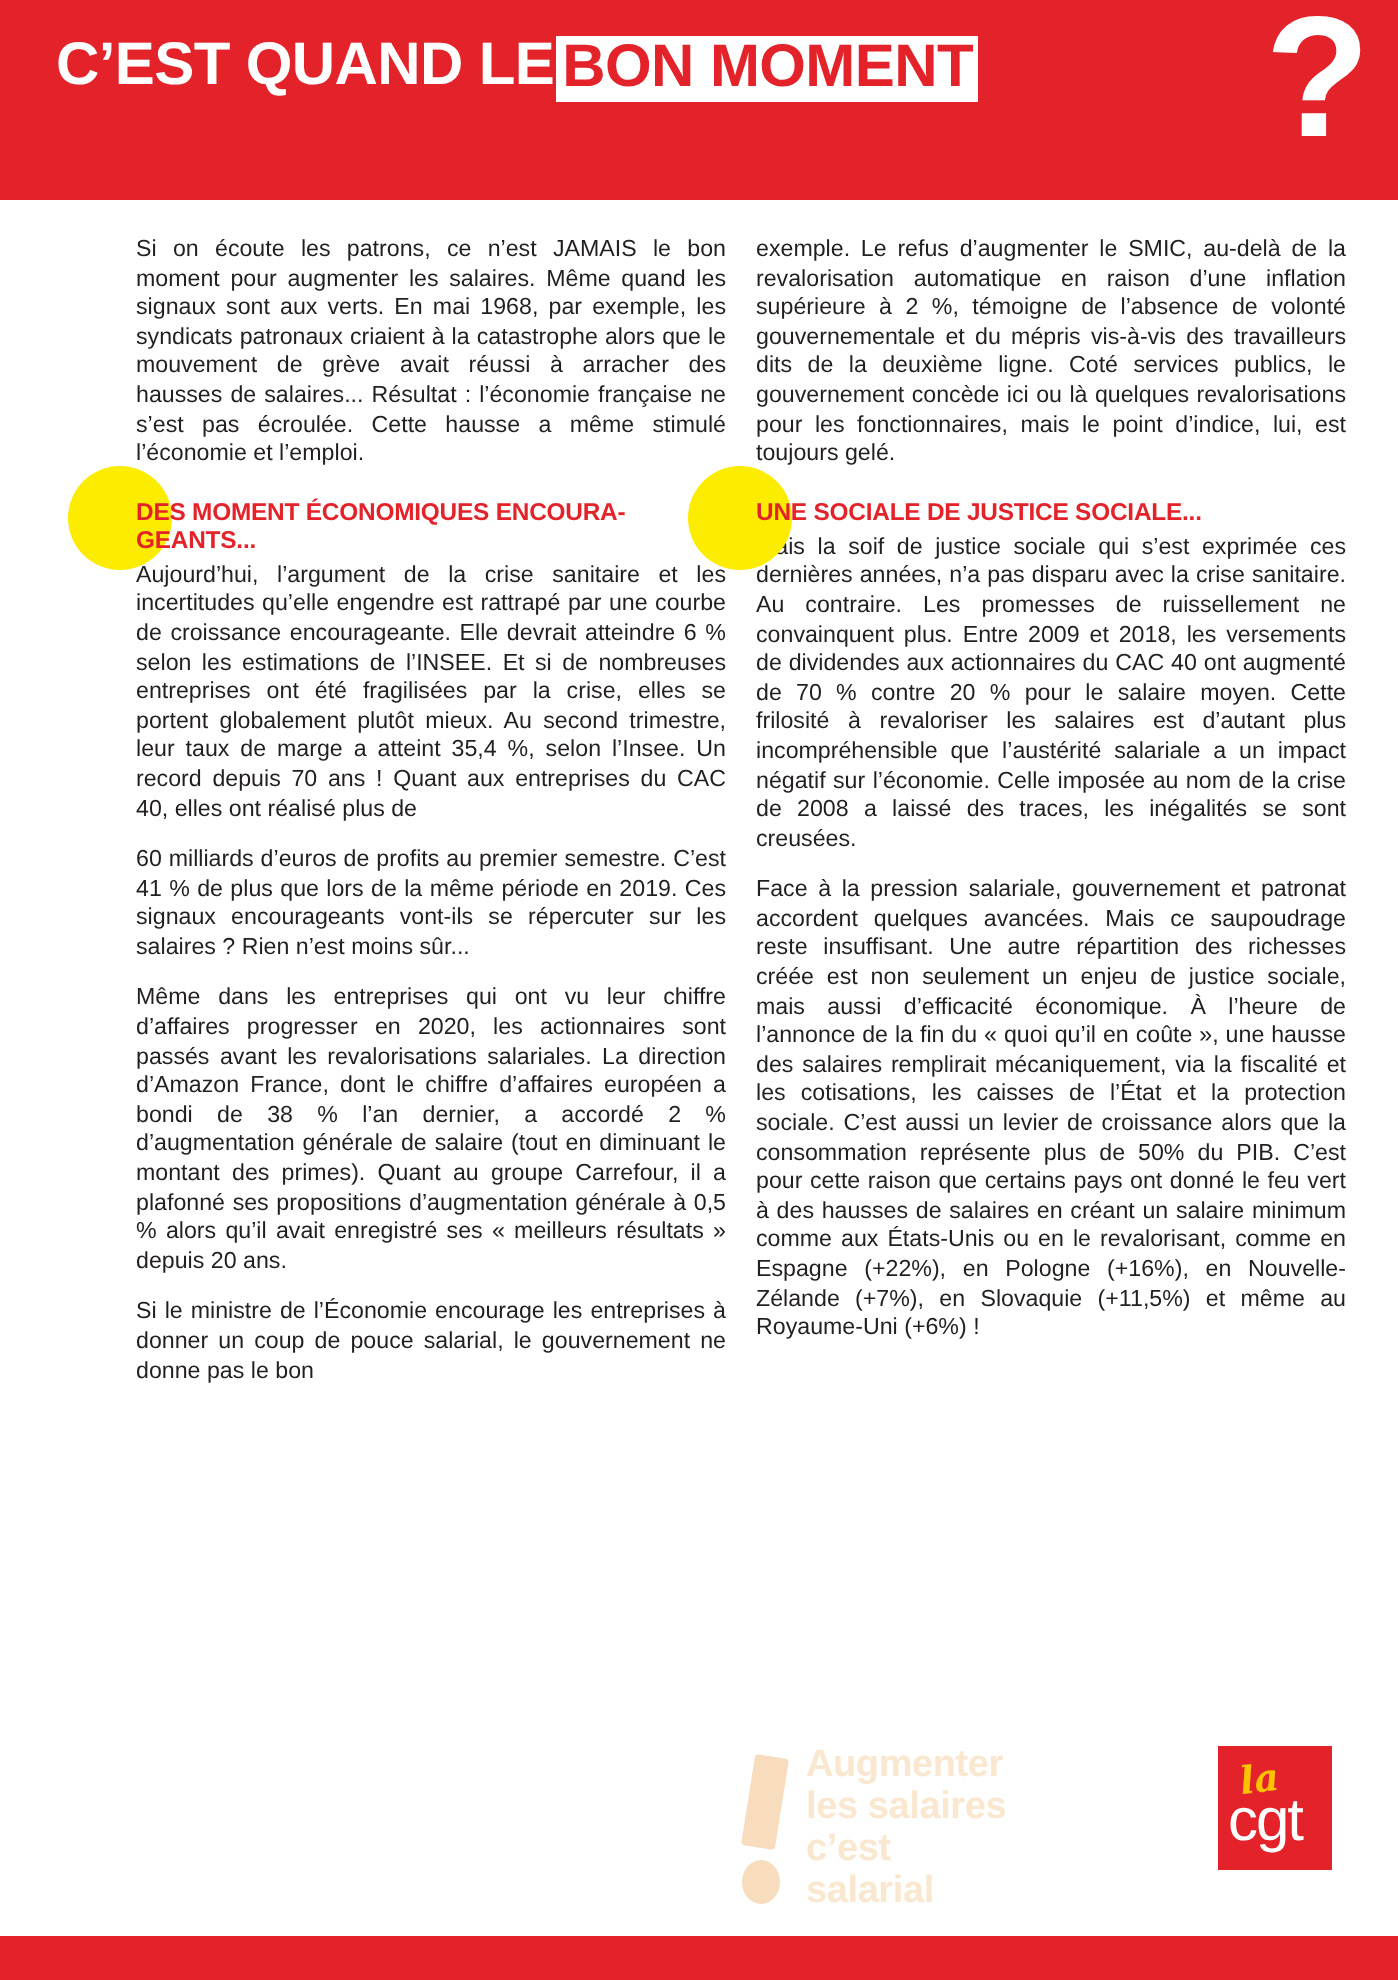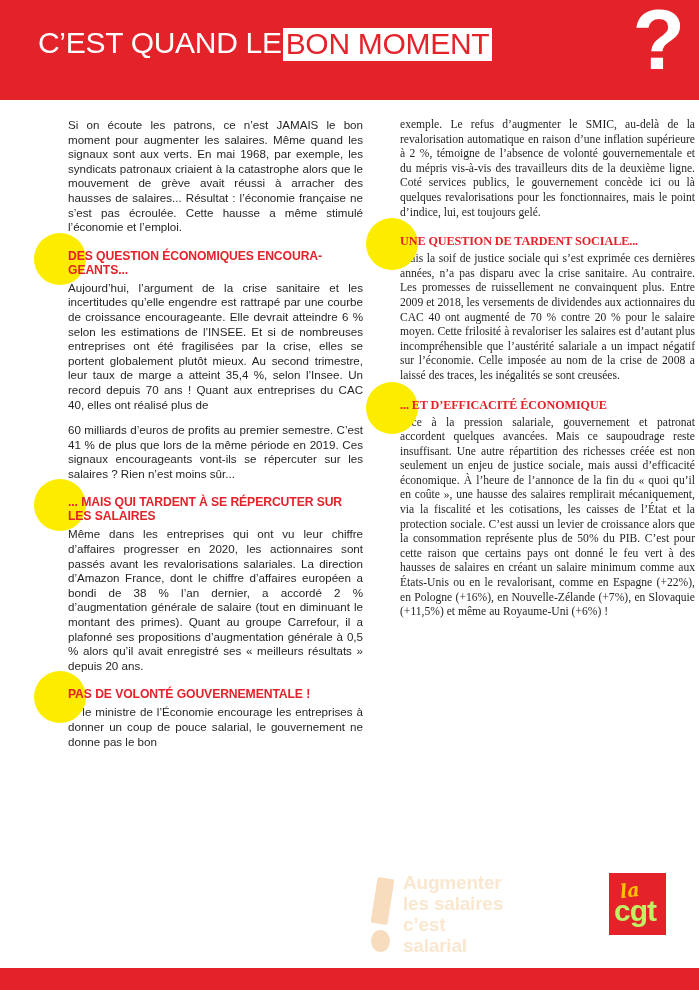--- a/index.html
+++ b/index.html
@@ -32,24 +32,24 @@
     position: absolute;
     left: 22px;
     top: 12px;
     right: 10px;
   }
   .hl {
     display: block;
     white-space: nowrap;
     line-height: 1.0;
     font-size: 30px;
-    font-weight: normal;
+    font-weight: bold;
     letter-spacing: -0.3px;
     color: #ffffff;
-    margin: 16px;
+    margin: 6px;
     padding: 0;
   }
   .hl2 { margin-top: 4px; }
   .hl .plain {
     display: inline-block;
     vertical-align: top;
   }
   .hl .inv {
     display: inline-block;
     vertical-align: top;
@@ -72,21 +72,21 @@
   .col {
     position: absolute;
     top: 118px;
     width: 295px;
     font-size: 11.6px;
     line-height: 14.6px;
     color: #231f20;
     text-align: justify;
   }
   .col-left  { left: 68px; }
-  .col-right { left: 400px; font-family: Liberation Serif, serif; }
+  .col-right { left: 378px; }
 
   p.body-text {
     margin: 0 0 11px 0;
     text-align: justify;
     text-justify: inter-word;
     hyphens: manual;
   }
   p.body-text:last-child { margin-bottom: 0; }
 
   
@@ -181,23 +181,23 @@
     font-style: italic;
     font-family: "DejaVu Serif", serif;
     font-weight: bold;
     line-height: 19px;
     transform: rotate(-7deg);
   }
   .cgt-word {
     position: absolute;
     left: 5px;
     top: 23px;
-    color: #bef264;
+    color: #ffffff;
     font-size: 30px;
-    font-weight: bold;
+    font-weight: normal;
     line-height: 30px;
     letter-spacing: -1px;
   }
 </style>
 </head>
 <body>
 
 <div class="page">
 
   <div class="header">
@@ -208,53 +208,41 @@
     </div>
     <div class="qmark">?</div>
   </div>
 
   <div class="col col-left">
 
     <p class="body-text">Si on écoute les patrons, ce n’est JAMAIS le bon moment pour augmenter les salaires. Même quand les signaux sont aux verts. En mai 1968, par exemple, les syndicats patronaux criaient à la catastrophe alors que le mouvement de grève avait réussi à arracher des hausses de salaires... Résultat : l’économie française ne s’est pas écroulée. Cette hausse a même stimulé l’économie et l’emploi.</p>
 
     <div class="section">
       <div class="dot"></div>
-      <div class="heading">DES QUESTION ÉCONOMIQUES ENCOURA-GEANTS...</div>
+      <div class="heading">DES MOMENT ÉCONOMIQUES ENCOURA-GEANTS...</div>
     </div>
     <p class="body-text after-heading">Aujourd’hui, l’argument de la crise sanitaire et les incertitudes qu’elle engendre est rattrapé par une courbe de croissance encourageante. Elle devrait atteindre 6 % selon les estimations de l’INSEE. Et si de nombreuses entreprises ont été fragilisées par la crise, elles se portent globalement plutôt mieux. Au second trimestre, leur taux de marge a atteint 35,4 %, selon l’Insee. Un record depuis 70 ans ! Quant aux entreprises du CAC 40, elles ont réalisé plus de</p>
     <p class="body-text">60 milliards d’euros de profits au premier semestre. C’est 41 % de plus que lors de la même période en 2019. Ces signaux encourageants vont-ils se répercuter sur les salaires ? Rien n’est moins sûr...</p>
 
+    <p class="body-text after-heading">Même dans les entreprises qui ont vu leur chiffre d’affaires progresser en 2020, les actionnaires sont passés avant les revalorisations salariales. La direction d’Amazon France, dont le chiffre d’affaires européen a bondi de 38 % l’an dernier, a accordé 2 % d’augmentation générale de salaire (tout en diminuant le montant des primes). Quant au groupe Carrefour, il a plafonné ses propositions d’augmentation générale à 0,5 % alors qu’il avait enregistré ses « meilleurs résultats » depuis 20 ans.</p>
+
+    <p class="body-text after-heading">Si le ministre de l’Économie encourage les entreprises à donner un coup de pouce salarial, le gouvernement ne donne pas le bon</p>
+
+  </div>
+
+  <div class="col col-right">
+
+    <p class="body-text">exemple. Le refus d’augmenter le SMIC, au-delà de la revalorisation automatique en raison d’une inflation supérieure à 2 %, témoigne de l’absence de volonté gouvernementale et du mépris vis-à-vis des travailleurs dits de la deuxième ligne. Coté services publics, le gouvernement concède ici ou là quelques revalorisations pour les fonctionnaires, mais le point d’indice, lui, est toujours gelé.</p>
+
     <div class="section">
       <div class="dot"></div>
-      <div class="heading">... MAIS QUI TARDENT À SE RÉPERCUTER SUR LES SALAIRES</div>
-    </div>
-    <p class="body-text after-heading">Même dans les entreprises qui ont vu leur chiffre d’affaires progresser en 2020, les actionnaires sont passés avant les revalorisations salariales. La direction d’Amazon France, dont le chiffre d’affaires européen a bondi de 38 % l’an dernier, a accordé 2 % d’augmentation générale de salaire (tout en diminuant le montant des primes). Quant au groupe Carrefour, il a plafonné ses propositions d’augmentation générale à 0,5 % alors qu’il avait enregistré ses « meilleurs résultats » depuis 20 ans.</p>
-
-    <div class="section">
-      <div class="dot"></div>
-      <div class="heading">PAS DE VOLONTÉ GOUVERNEMENTALE !</div>
-    </div>
-    <p class="body-text after-heading">Si le ministre de l’Économie encourage les entreprises à donner un coup de pouce salarial, le gouvernement ne donne pas le bon</p>
-
-  </div>
-
-  <div class="col col-right">
-
-    <p class="body-text">exemple. Le refus d’augmenter le SMIC, au-delà de la revalorisation automatique en raison d’une inflation supérieure à 2 %, témoigne de l’absence de volonté gouvernementale et du mépris vis-à-vis des travailleurs dits de la deuxième ligne. Coté services publics, le gouvernement concède ici ou là quelques revalorisations pour les fonctionnaires, mais le point d’indice, lui, est toujours gelé.</p>
-
-    <div class="section">
-      <div class="dot"></div>
-      <div class="heading">UNE QUESTION DE TARDENT SOCIALE...</div>
+      <div class="heading">UNE SOCIALE DE JUSTICE SOCIALE...</div>
     </div>
     <p class="body-text after-heading">Mais la soif de justice sociale qui s’est exprimée ces dernières années, n’a pas disparu avec la crise sanitaire. Au contraire. Les promesses de ruissellement ne convainquent plus. Entre 2009 et 2018, les versements de dividendes aux actionnaires du CAC 40 ont augmenté de 70 % contre 20 % pour le salaire moyen. Cette frilosité à revaloriser les salaires est d’autant plus incompréhensible que l’austérité salariale a un impact négatif sur l’économie. Celle imposée au nom de la crise de 2008 a laissé des traces, les inégalités se sont creusées.</p>
 
-    <div class="section">
-      <div class="dot"></div>
-      <div class="heading">... ET D’EFFICACITÉ ÉCONOMIQUE</div>
-    </div>
     <p class="body-text after-heading">Face à la pression salariale, gouvernement et patronat accordent quelques avancées. Mais ce saupoudrage reste insuffisant. Une autre répartition des richesses créée est non seulement un enjeu de justice sociale, mais aussi d’efficacité économique. À l’heure de l’annonce de la fin du « quoi qu’il en coûte », une hausse des salaires remplirait mécaniquement, via la fiscalité et les cotisations, les caisses de l’État et la protection sociale. C’est aussi un levier de croissance alors que la consommation représente plus de 50% du PIB. C’est pour cette raison que certains pays ont donné le feu vert à des hausses de salaires en créant un salaire minimum comme aux États-Unis ou en le revalorisant, comme en Espagne (+22%), en Pologne (+16%), en Nouvelle-Zélande (+7%), en Slovaquie (+11,5%) et même au Royaume-Uni (+6%) !</p>
 
   </div>
 
   <div class="footer">
     <div class="excl"></div>
     <div class="excl-dot"></div>
 
     <div class="slogan">
       <span>Augmenter</span>

